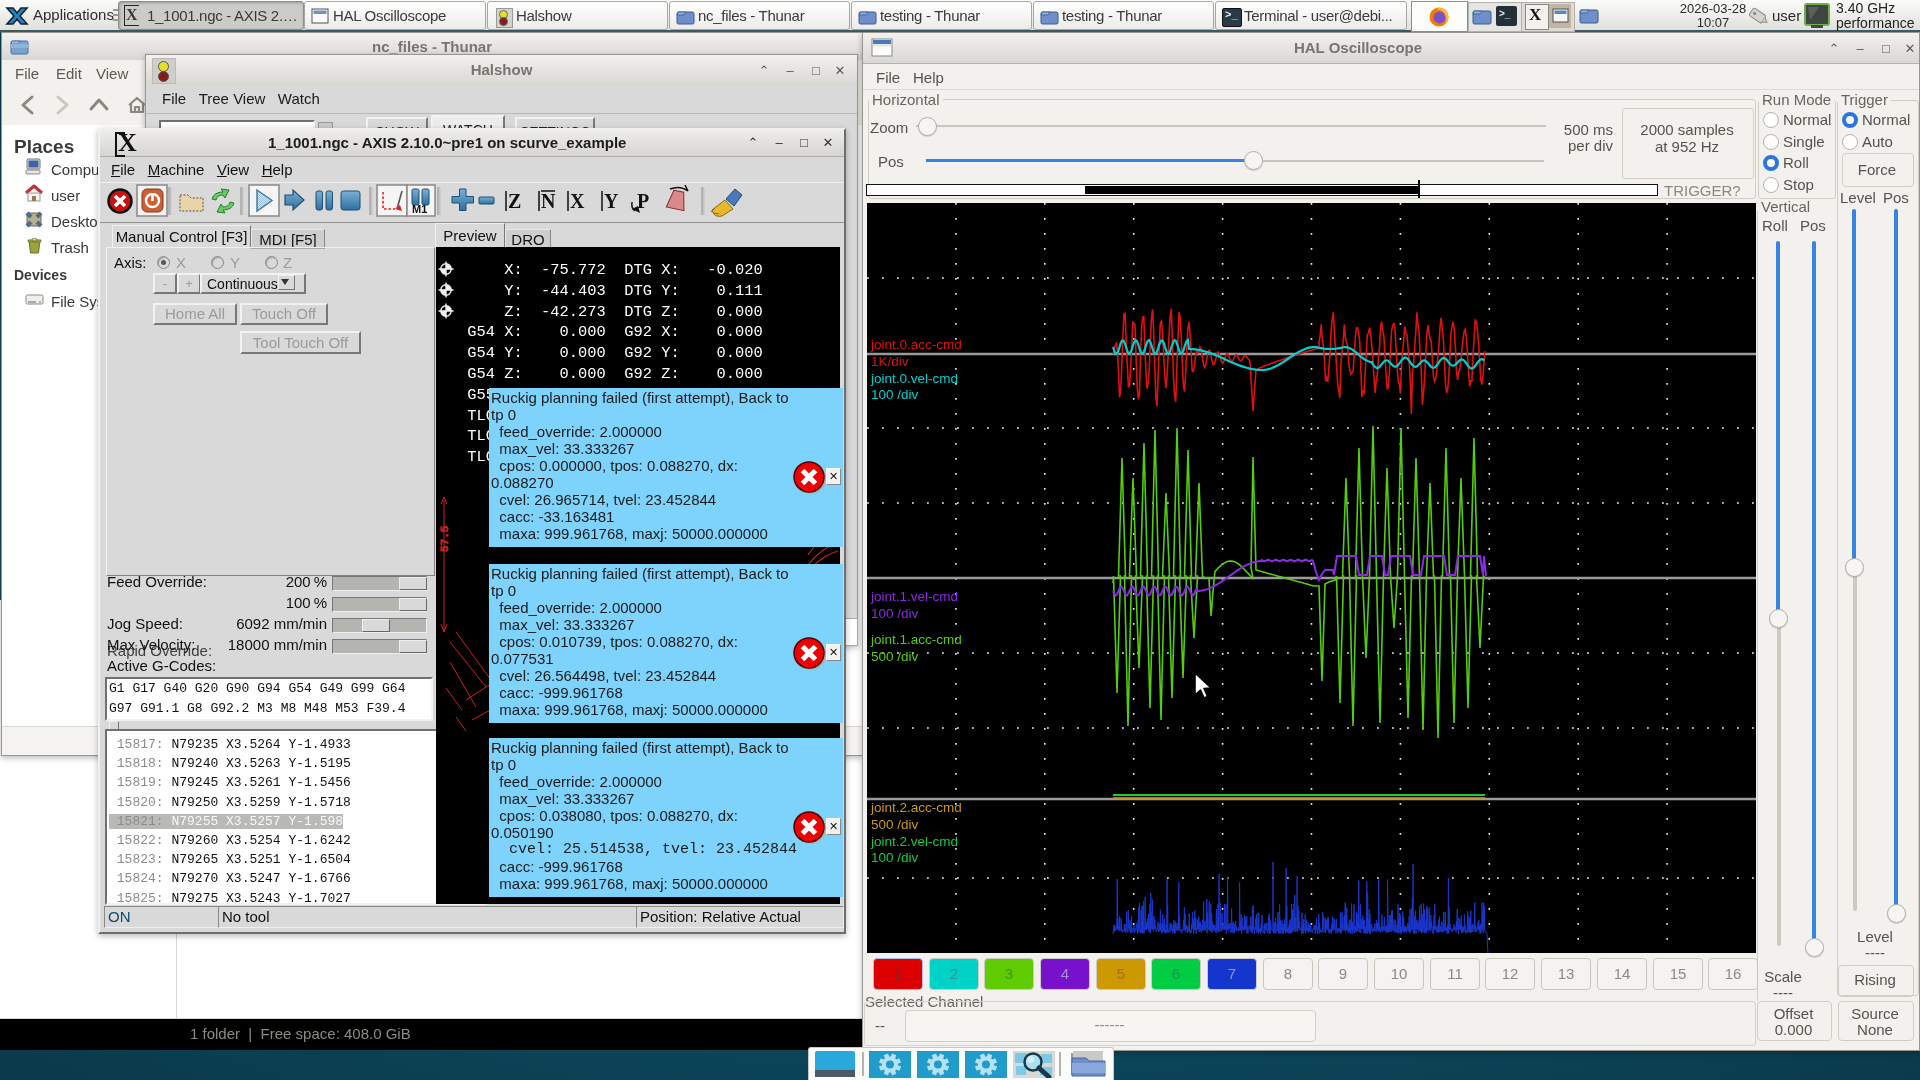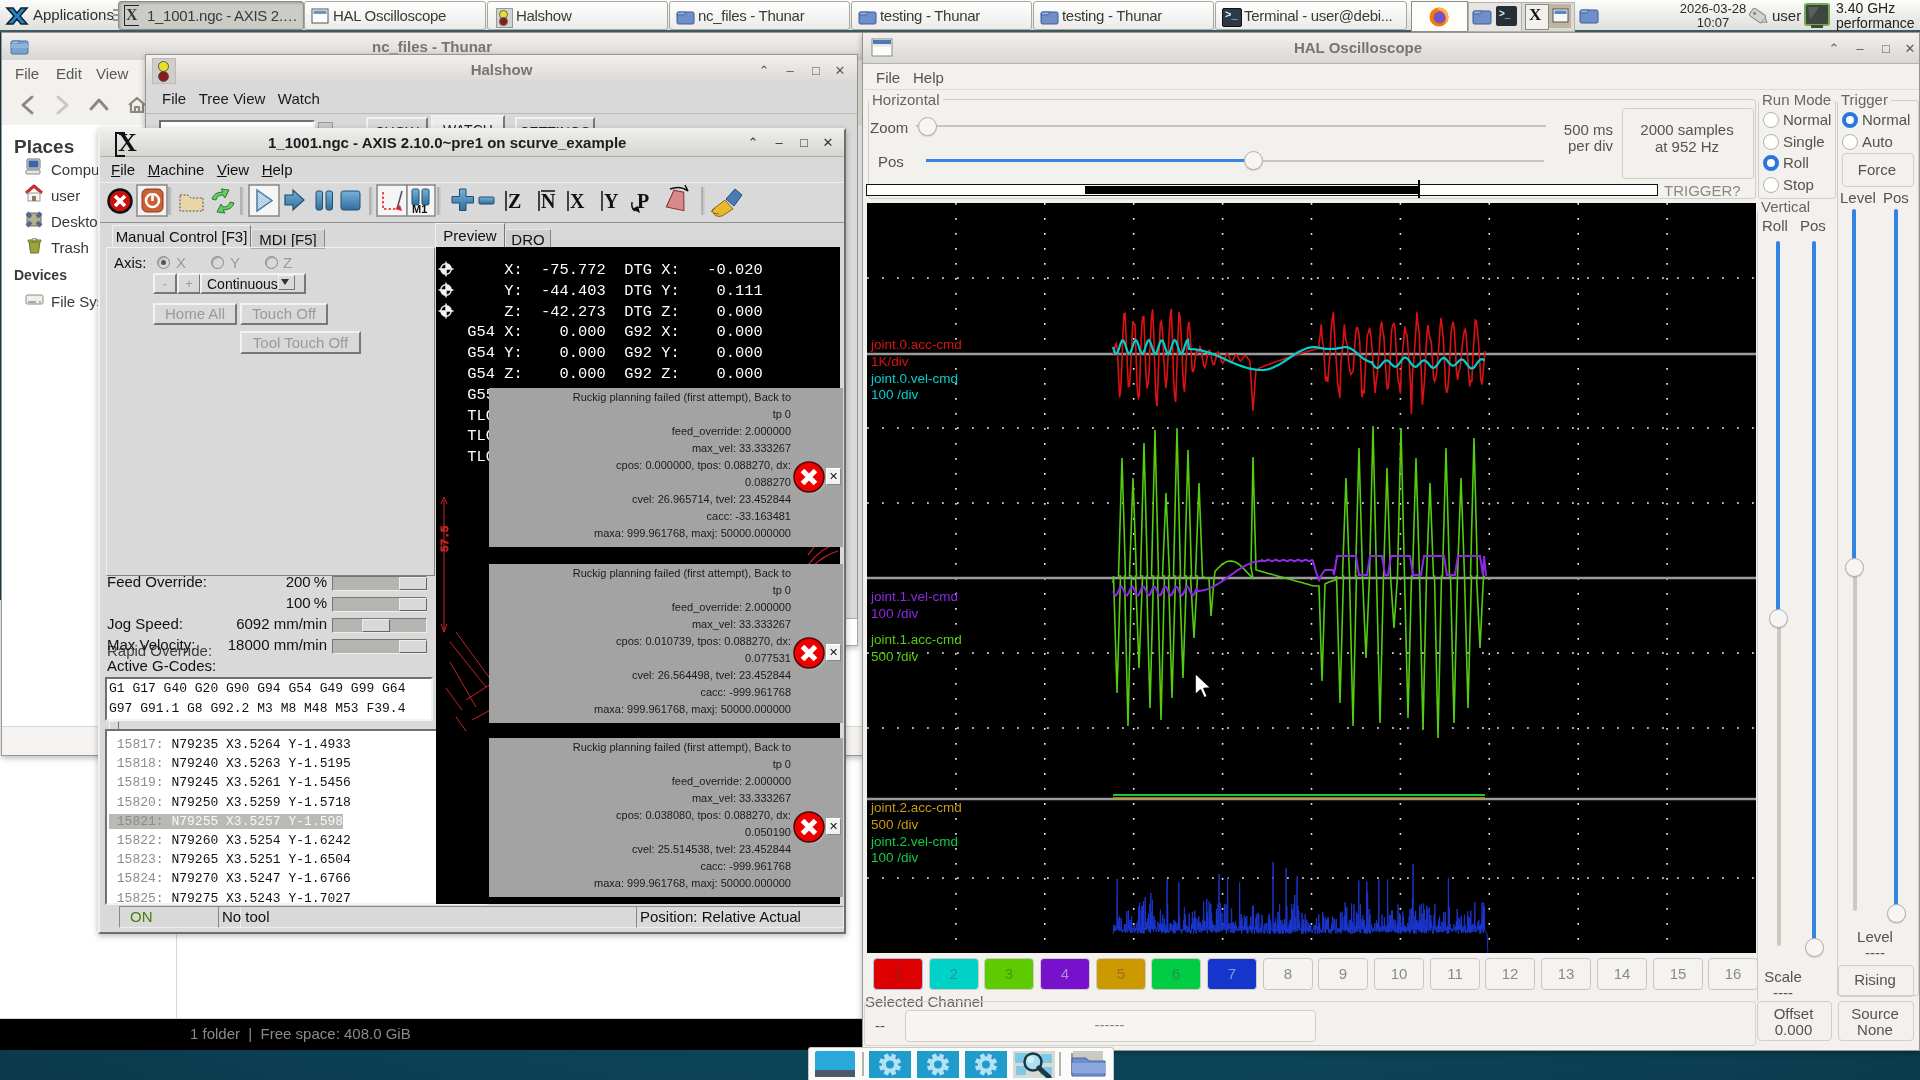--- a/index.html
+++ b/index.html
@@ -16,21 +16,21 @@
 .radio{position:absolute;width:11px;height:11px;border-radius:50%;background:#d9d9d9;border:1px solid #888;box-shadow:inset 1px 1px 1px rgba(0,0,0,.25);}
 .gray{color:#9a9a9a;}
 .grp{position:absolute;border:1px solid #d2cec6;border-radius:3px;}
 .grplbl{position:absolute;font-size:15px;color:#67655f;background:#f2f1ed;padding:0 3px;line-height:15px;}
 .gradio{position:absolute;width:14px;height:14px;border-radius:50%;background:#fff;border:1px solid #b5b1a9;}
 .gradio.on{background:#fff;border:4px solid #2a76dd;width:8px;height:8px;}
 .glbl{position:absolute;font-size:15px;color:#55534e;white-space:nowrap;}
 .chbtn{position:absolute;top:0;width:48px;height:30px;border:1px solid #c9c6c0;border-radius:4px;background:#f4f3f1;color:#8a8a85;font-size:15px;text-align:center;line-height:30px;}
 .vslider{position:absolute;width:4px;border-radius:2px;}
 .knob{position:absolute;width:17px;height:17px;border-radius:50%;background:#f6f5f3;border:1px solid #b5b1a9;box-shadow:0 1px 1px rgba(0,0,0,.15);}
-.errbox{position:absolute;left:487px;width:354px;height:159px;background:#a3a3a3;font-size:11px;color:#1b1b1b;line-height:17.1px;padding:0;text-align:right;}
+.errbox{position:absolute;left:487px;width:354px;height:159px;background:#7dd3fc;font-size:15px;color:#1b1b1b;line-height:17.1px;padding:0;}
 .errbox div{position:absolute;left:2px;width:300px;white-space:pre;}
 </style></head><body>
 
 <div class="a" style="left:0;top:600px;width:862px;height:449px;background:#fff;">
   <div class="a" style="left:176px;top:0;width:1px;height:418px;background:#d8d6d2;"></div>
   <div class="a" style="left:0;top:418px;right:0;height:31px;background:#000000;border-top:1px solid #d8d6d2;">
     <div class="a" style="left:190px;top:6px;font-size:15px;color:#8c8a84;">1 folder&nbsp; |&nbsp; Free space: 408.0 GiB</div>
   </div>
 </div>
 
@@ -253,21 +253,21 @@
  15819: <span style="color:#111">N79245 X3.5261 Y-1.5456</span>
  15820: <span style="color:#111">N79250 X3.5259 Y-1.5718</span>
 <span style="background:#b9b9b6"> 15821: <span style="color:#f8f8f8">N79255 X3.5257 Y-1.598</span></span>
  15822: <span style="color:#111">N79260 X3.5254 Y-1.6242</span>
  15823: <span style="color:#111">N79265 X3.5251 Y-1.6504</span>
  15824: <span style="color:#111">N79270 X3.5247 Y-1.6766</span>
  15825: <span style="color:#111">N79275 X3.5243 Y-1.7027</span></div>
     </div>
   </div>
 
-  <div class="a" style="left:4px;top:776px;width:110px;height:20px;border:1px solid;border-color:#888 #eee #eee #888;font-size:15px;color:#4d7c0f;padding-left:10px;line-height:20px;margin-left:15px;">ON</div>
+  <div class="a" style="left:4px;top:776px;width:110px;height:20px;border:1px solid;border-color:#888 #eee #eee #888;font-size:15px;color:#0c4a6e;padding-left:3px;line-height:20px;">ON</div>
   <div class="a" style="left:118px;top:776px;width:414px;height:20px;border:1px solid;border-color:#888 #eee #eee #888;font-size:15px;color:#111;padding-left:3px;line-height:20px;">No tool</div>
   <div class="a" style="left:536px;top:776px;width:203px;height:20px;border:1px solid;border-color:#888 #eee #eee #888;font-size:15px;color:#111;padding-left:3px;line-height:20px;">Position: Relative Actual</div>
 
   <div class="a" style="left:336px;top:117px;width:404px;height:657px;background:#000;overflow:hidden;">
 
     <div class="a mono" style="left:22px;top:13px;font-size:15.4px;line-height:20.8px;color:#fff;white-space:pre;">     X:  -75.772  DTG X:   -0.020
      Y:  -44.403  DTG Y:    0.111
      Z:  -42.273  DTG Z:    0.000
  G54 X:    0.000  G92 X:    0.000
  G54 Y:    0.000  G92 Y:    0.000
@@ -345,21 +345,21 @@
       <path d="M10.5 10.5 L23.5 23.5 M23.5 10.5 L10.5 23.5" stroke="#fff" stroke-width="5.2"></path>
     </svg>
   <div class="a" style="left:726px;top:514px;width:13px;height:15px;background:#f2f2f2;border:1px solid;border-color:#fff #888 #888 #fff;font-size:11px;line-height:14px;text-align:center;color:#111;">✕</div>
   <div class="errbox" style="left:389px;top:608px;">
     <div style="top:1px;">Ruckig planning failed (first attempt), Back to</div>
     <div style="top:18px;">tp 0</div>
     <div style="top:35px;">&nbsp; feed_override: 2.000000</div>
     <div style="top:52px;">&nbsp; max_vel: 33.333267</div>
     <div style="top:69px;">&nbsp; cpos: 0.038080, tpos: 0.088270, dx:</div>
     <div style="top:86px;">0.050190</div>
-    <div style="top:103px;">&nbsp; cvel: 25.514538, tvel: 23.452844</div>
+    <div style="top:103px;font-family:Liberation Mono, monospace;">&nbsp; cvel: 25.514538, tvel: 23.452844</div>
     <div style="top:120px;">&nbsp; cacc: -999.961768</div>
     <div style="top:137px;">&nbsp; maxa: 999.961768, maxj: 50000.000000</div>
   </div>
   <svg class="a" style="left:692px;top:680px" width="36" height="36" viewBox="0 0 36 36">
       <circle cx="19" cy="19" r="15" fill="#aab2b2"></circle>
       <circle cx="17" cy="17" r="15" fill="#ee0000" stroke="#550000" stroke-width="1.5"></circle>
       <path d="M10.5 10.5 L23.5 23.5 M23.5 10.5 L10.5 23.5" stroke="#fff" stroke-width="5.2"></path>
     </svg>
   <div class="a" style="left:726px;top:688px;width:13px;height:15px;background:#f2f2f2;border:1px solid;border-color:#fff #888 #888 #fff;font-size:11px;line-height:14px;text-align:center;color:#111;">✕</div>
 </div>

